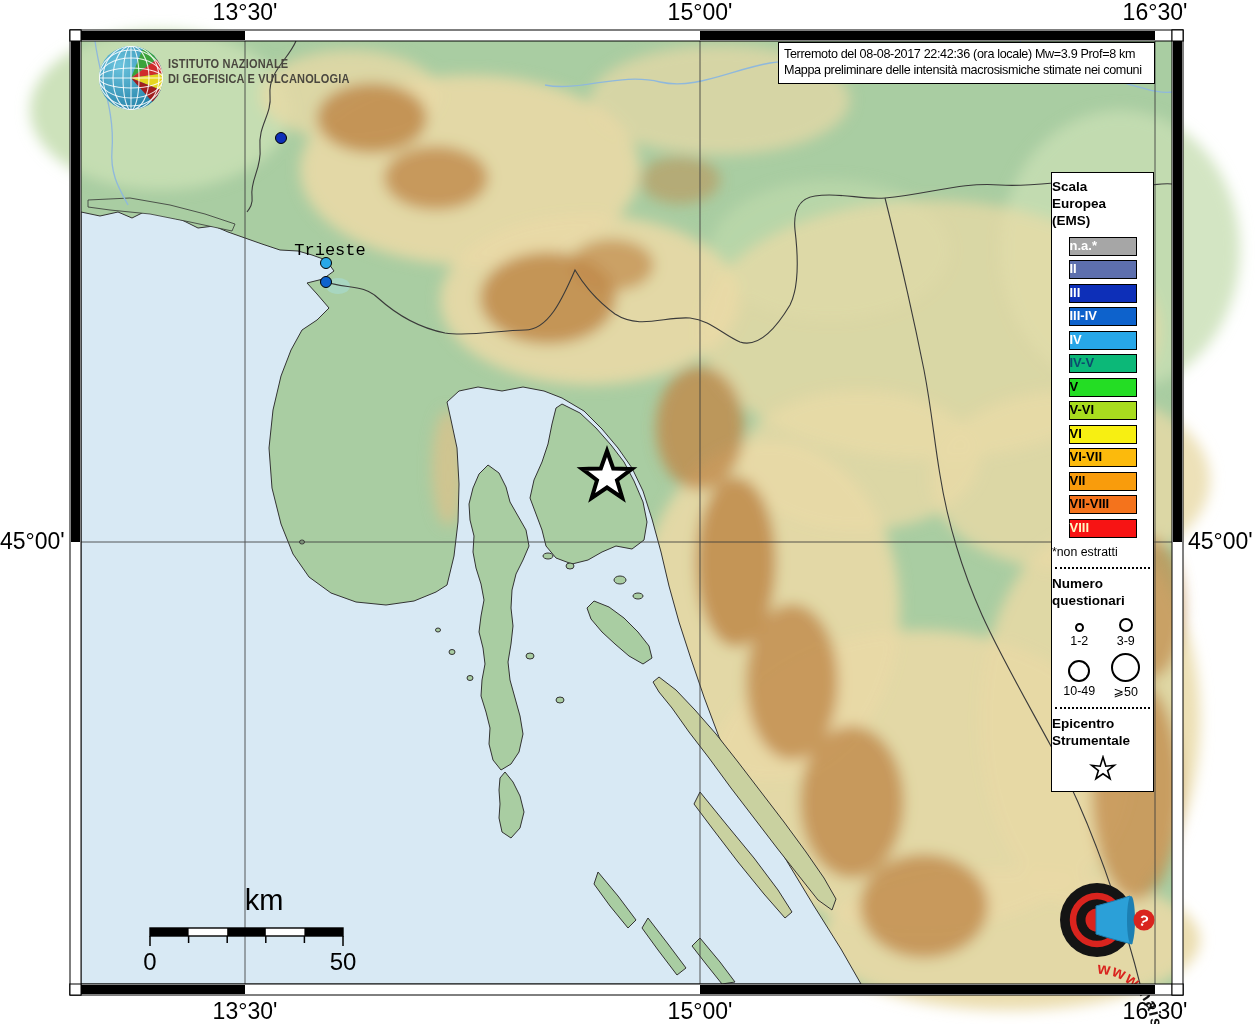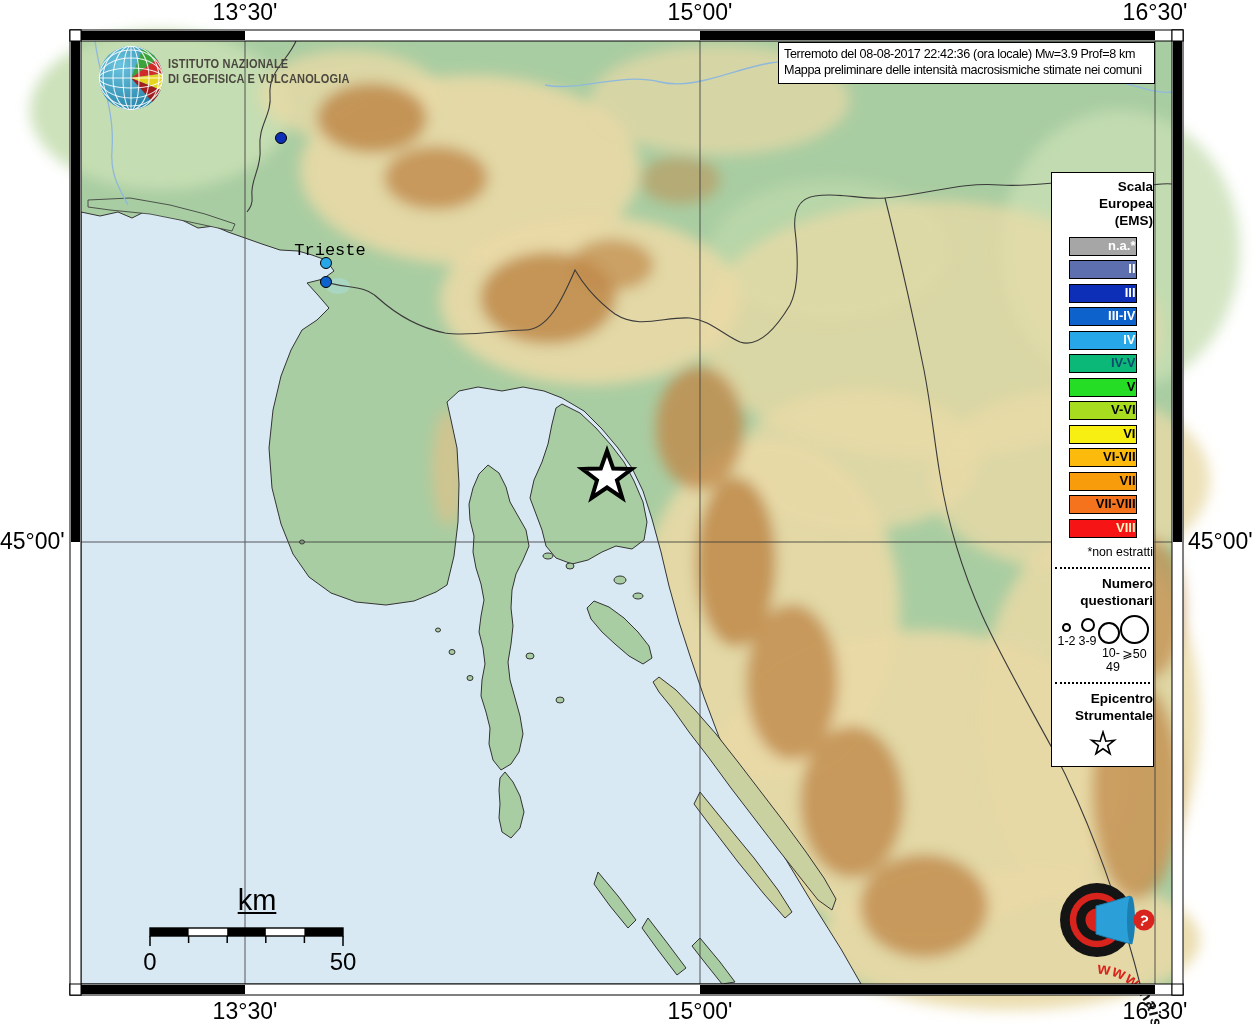--- a/index.html
+++ b/index.html
@@ -14,33 +14,33 @@
              color:#4a473f;line-height:14.5px;letter-spacing:.2px;
              transform:scaleX(.88);transform-origin:left top;white-space:nowrap;}
   #globe-box{position:absolute;left:96px;top:42px;width:70px;height:70px;}
 
   #info-box{position:absolute;left:778px;top:42px;width:377px;box-sizing:border-box;
             background:#fff;border:1.3px solid #000;padding:3px 5px 4px;
             font-size:12.6px;line-height:16.4px;letter-spacing:-.35px;white-space:nowrap;}
 
   #city-label{position:absolute;left:330px;top:241px;transform:translateX(-50%);font-size:17px;font-family:Liberation Mono, monospace;}
 
-  #km-label{position:absolute;left:257px;top:884px;transform:translateX(-50%);font-size:29px;text-decoration:underline;}
+  #km-label{position:absolute;left:264px;top:884px;transform:translateX(-50%);font-size:29px;}
   .sb-num{position:absolute;top:948px;transform:translateX(-50%);font-size:24px;}
 
   #legend-panel{position:absolute;left:1051px;top:172px;width:103px;box-sizing:border-box;
-                background:#fff;border:1.3px solid #000;text-align:right;padding-bottom:8px;}
+                background:#fff;border:1.3px solid #000;text-align:left;padding-bottom:8px;}
   .lg-title{font-weight:bold;font-size:13.5px;line-height:17px;}
   .lg-title.first{padding-top:5px;}
   #scale-list{padding-top:3px;}
   .swatch{width:68px;height:19px;margin:4.5px auto 0;border:1.6px solid #000;box-sizing:border-box;
           font-weight:bold;font-size:13px;line-height:16px;}
   .lg-footnote{font-size:12.3px;margin-top:7px;}
   .sep{border-top:2px dotted #000;margin:8px 3px 6px;height:0;}
-  #size-list{display:grid;grid-template-columns:1fr 1fr 1fr 1fr;row-gap:3px;padding:4px 4px 0;}
+  #size-list{display:grid;grid-template-columns:1fr 1fr;row-gap:3px;padding:4px 4px 0;}
   .qcell{display:flex;flex-direction:column;align-items:center;}
   .qcircle-box{display:flex;align-items:flex-end;justify-content:center;height:31px;}
   .qcell:nth-child(-n+2) .qcircle-box{height:19px;}
   .qcircle{border:2px solid #000;border-radius:50%;box-sizing:border-box;background:#fff;}
   .qlabel{font-size:12.5px;margin-top:2px;}
   #legend-star-box{margin:6px auto 2px;width:28px;height:26px;}
 </style>
 </head>
 <body>
 

